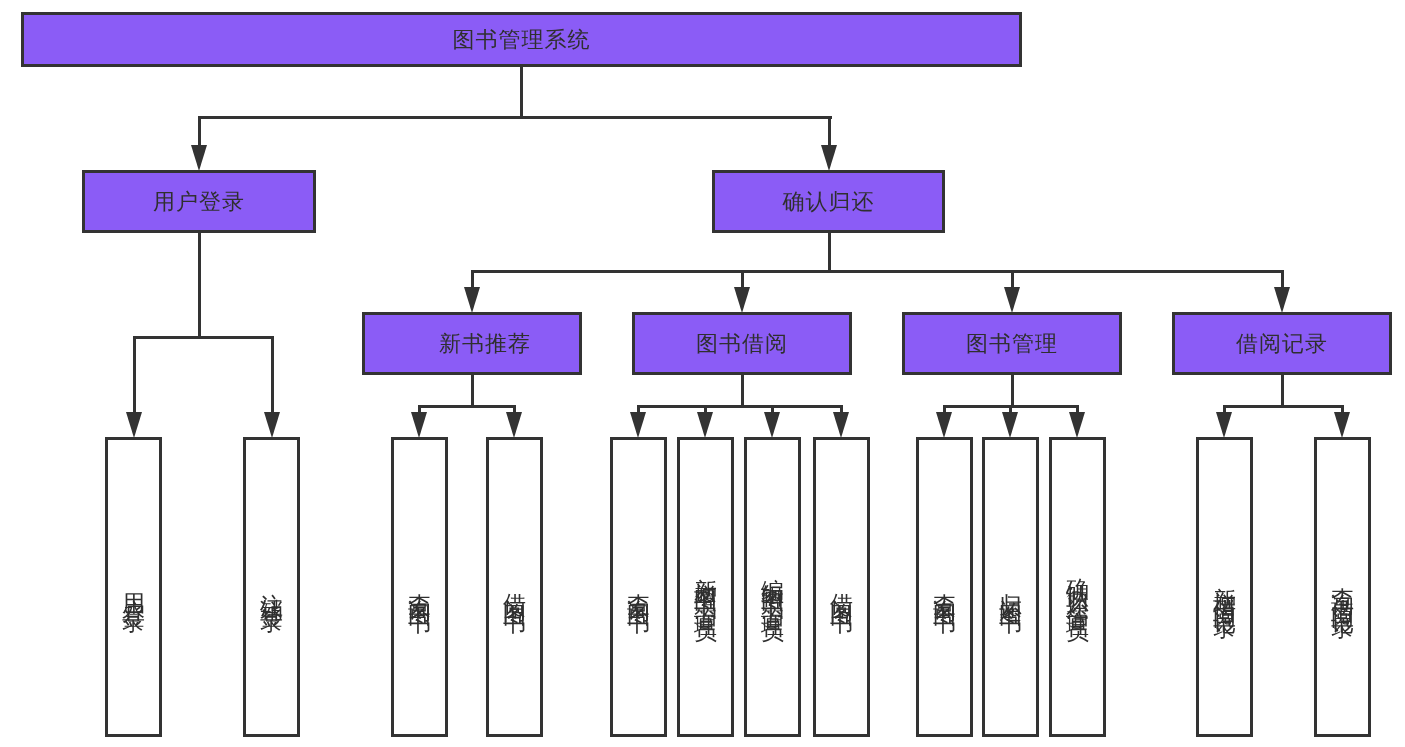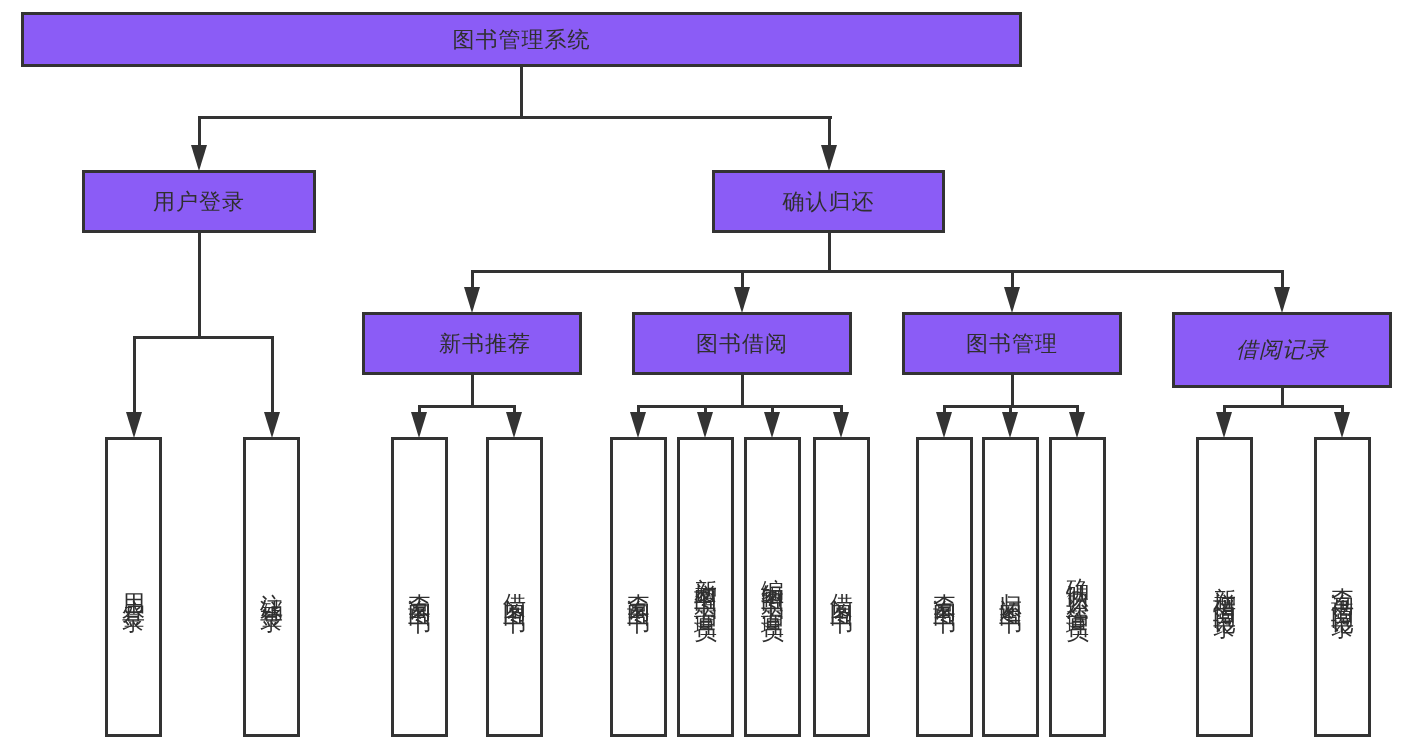--- a/index.html
+++ b/index.html
@@ -116,21 +116,21 @@
 
   <div class="box" style="left:362px; top:312px; width:220px; height:63px;padding-left:26px;">
     <span>新书推荐</span>
   </div>
   <div class="box" style="left:632px; top:312px; width:220px; height:63px;">
     <span>图书借阅</span>
   </div>
   <div class="box" style="left:902px; top:312px; width:220px; height:63px;">
     <span>图书管理</span>
   </div>
-  <div class="box" style="left:1172px; top:312px; width:220px; height:76px;font-style:italic;">
+  <div class="box" style="left:1172px; top:312px; width:220px; height:63px;">
     <span>借阅记录</span>
   </div>
 
   <div class="vline" style="left:471px; top:374px; height:34px;"></div>
   <div class="hline" style="left:418px; top:405px; width:98px;"></div>
   <div class="vline" style="left:418px; top:405px; height:12px;"></div>
   <div class="arrow" style="left:411px; top:412px;"></div>
   <div class="vline" style="left:513px; top:405px; height:12px;"></div>
   <div class="arrow" style="left:506px; top:412px;"></div>
 

